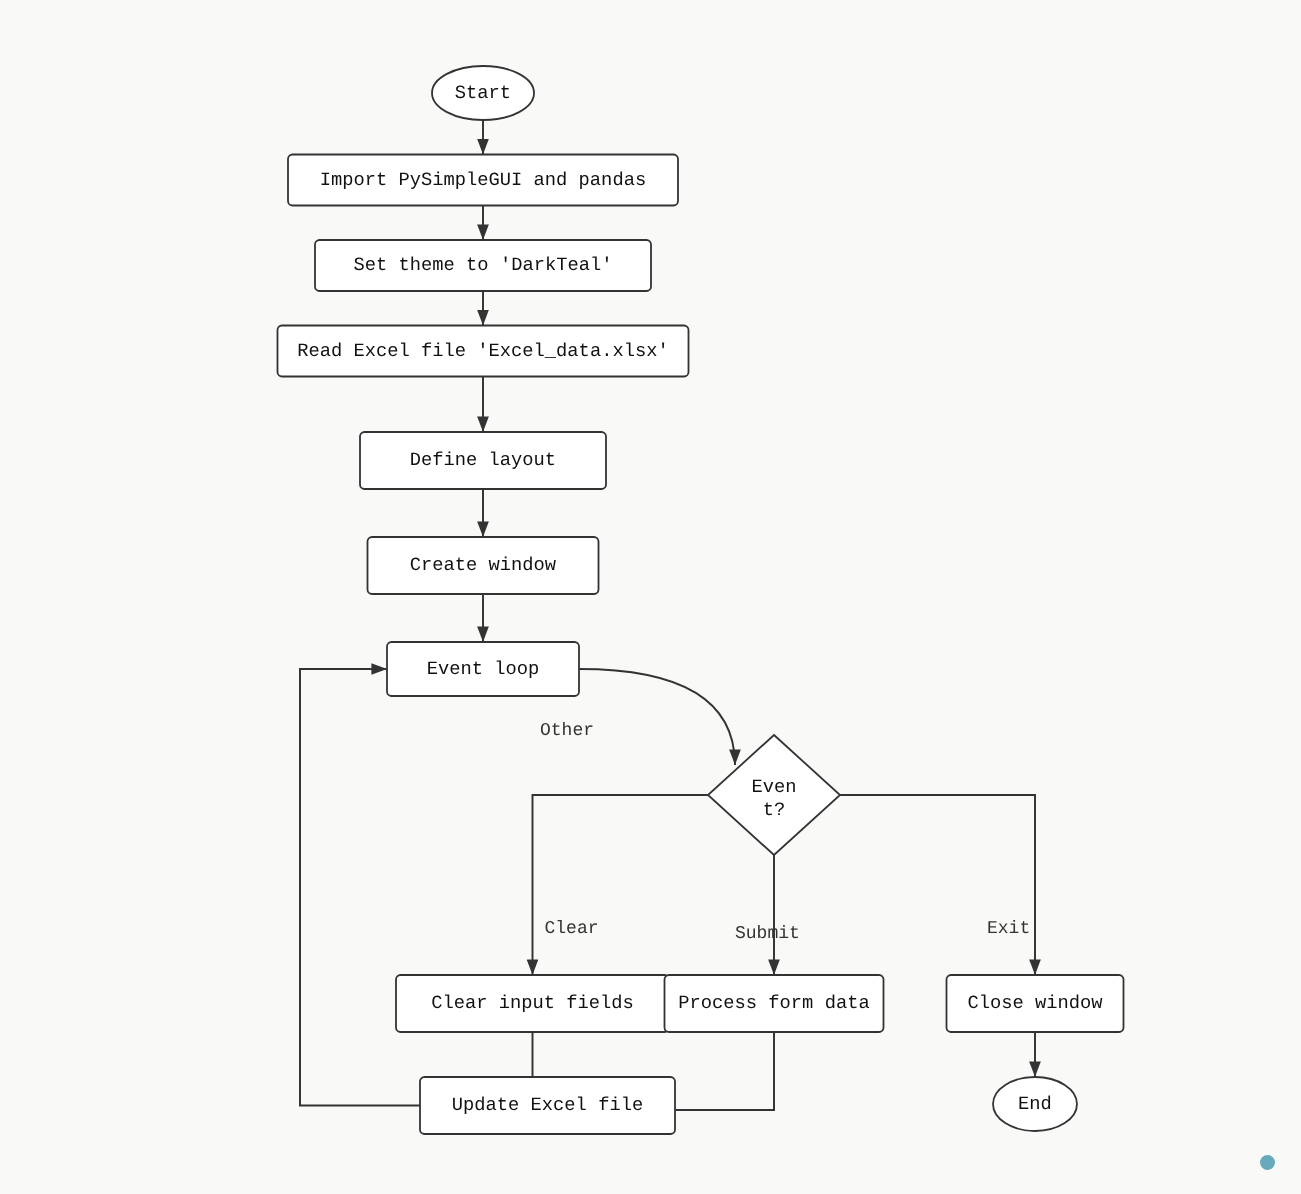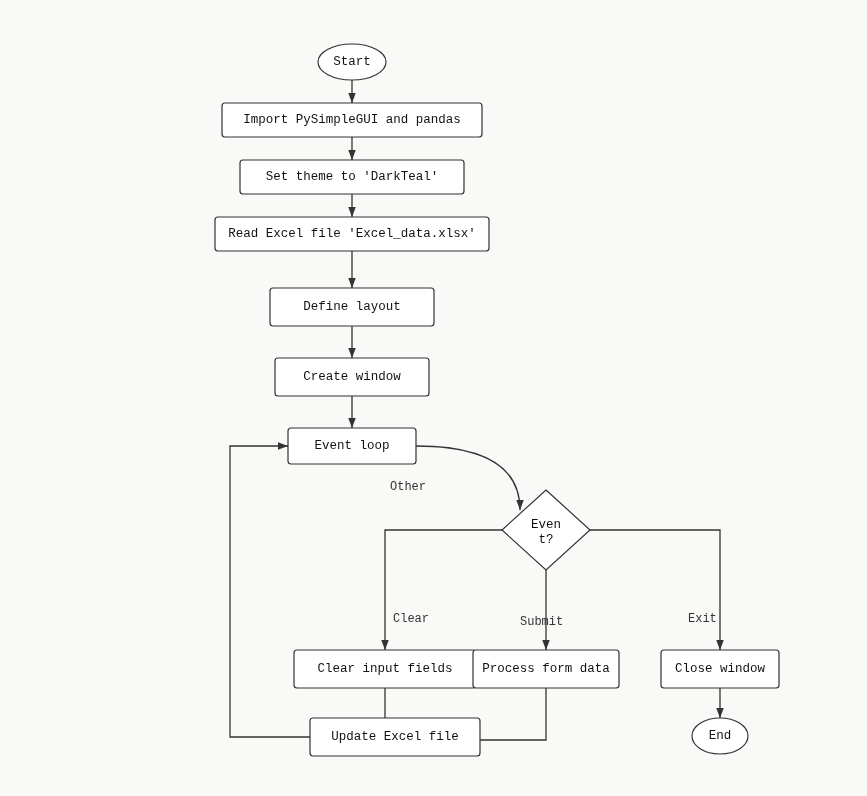--- a/index.html
+++ b/index.html
@@ -10,21 +10,20 @@
       font-family: 'Courier New', Courier, monospace;
       font-size: 13px;
       overflow: hidden;
       position: relative;
     }
     .flowchart-container {
       position: absolute;
       top: 0; left: 0;
       width: 867px;
       height: 796px;
-      padding-left: 30px;
     }
     svg {
       width: 867px;
       height: 796px;
     }
     .node-rect {
       fill: white;
       stroke: #333;
       stroke-width: 1.2;
     }

